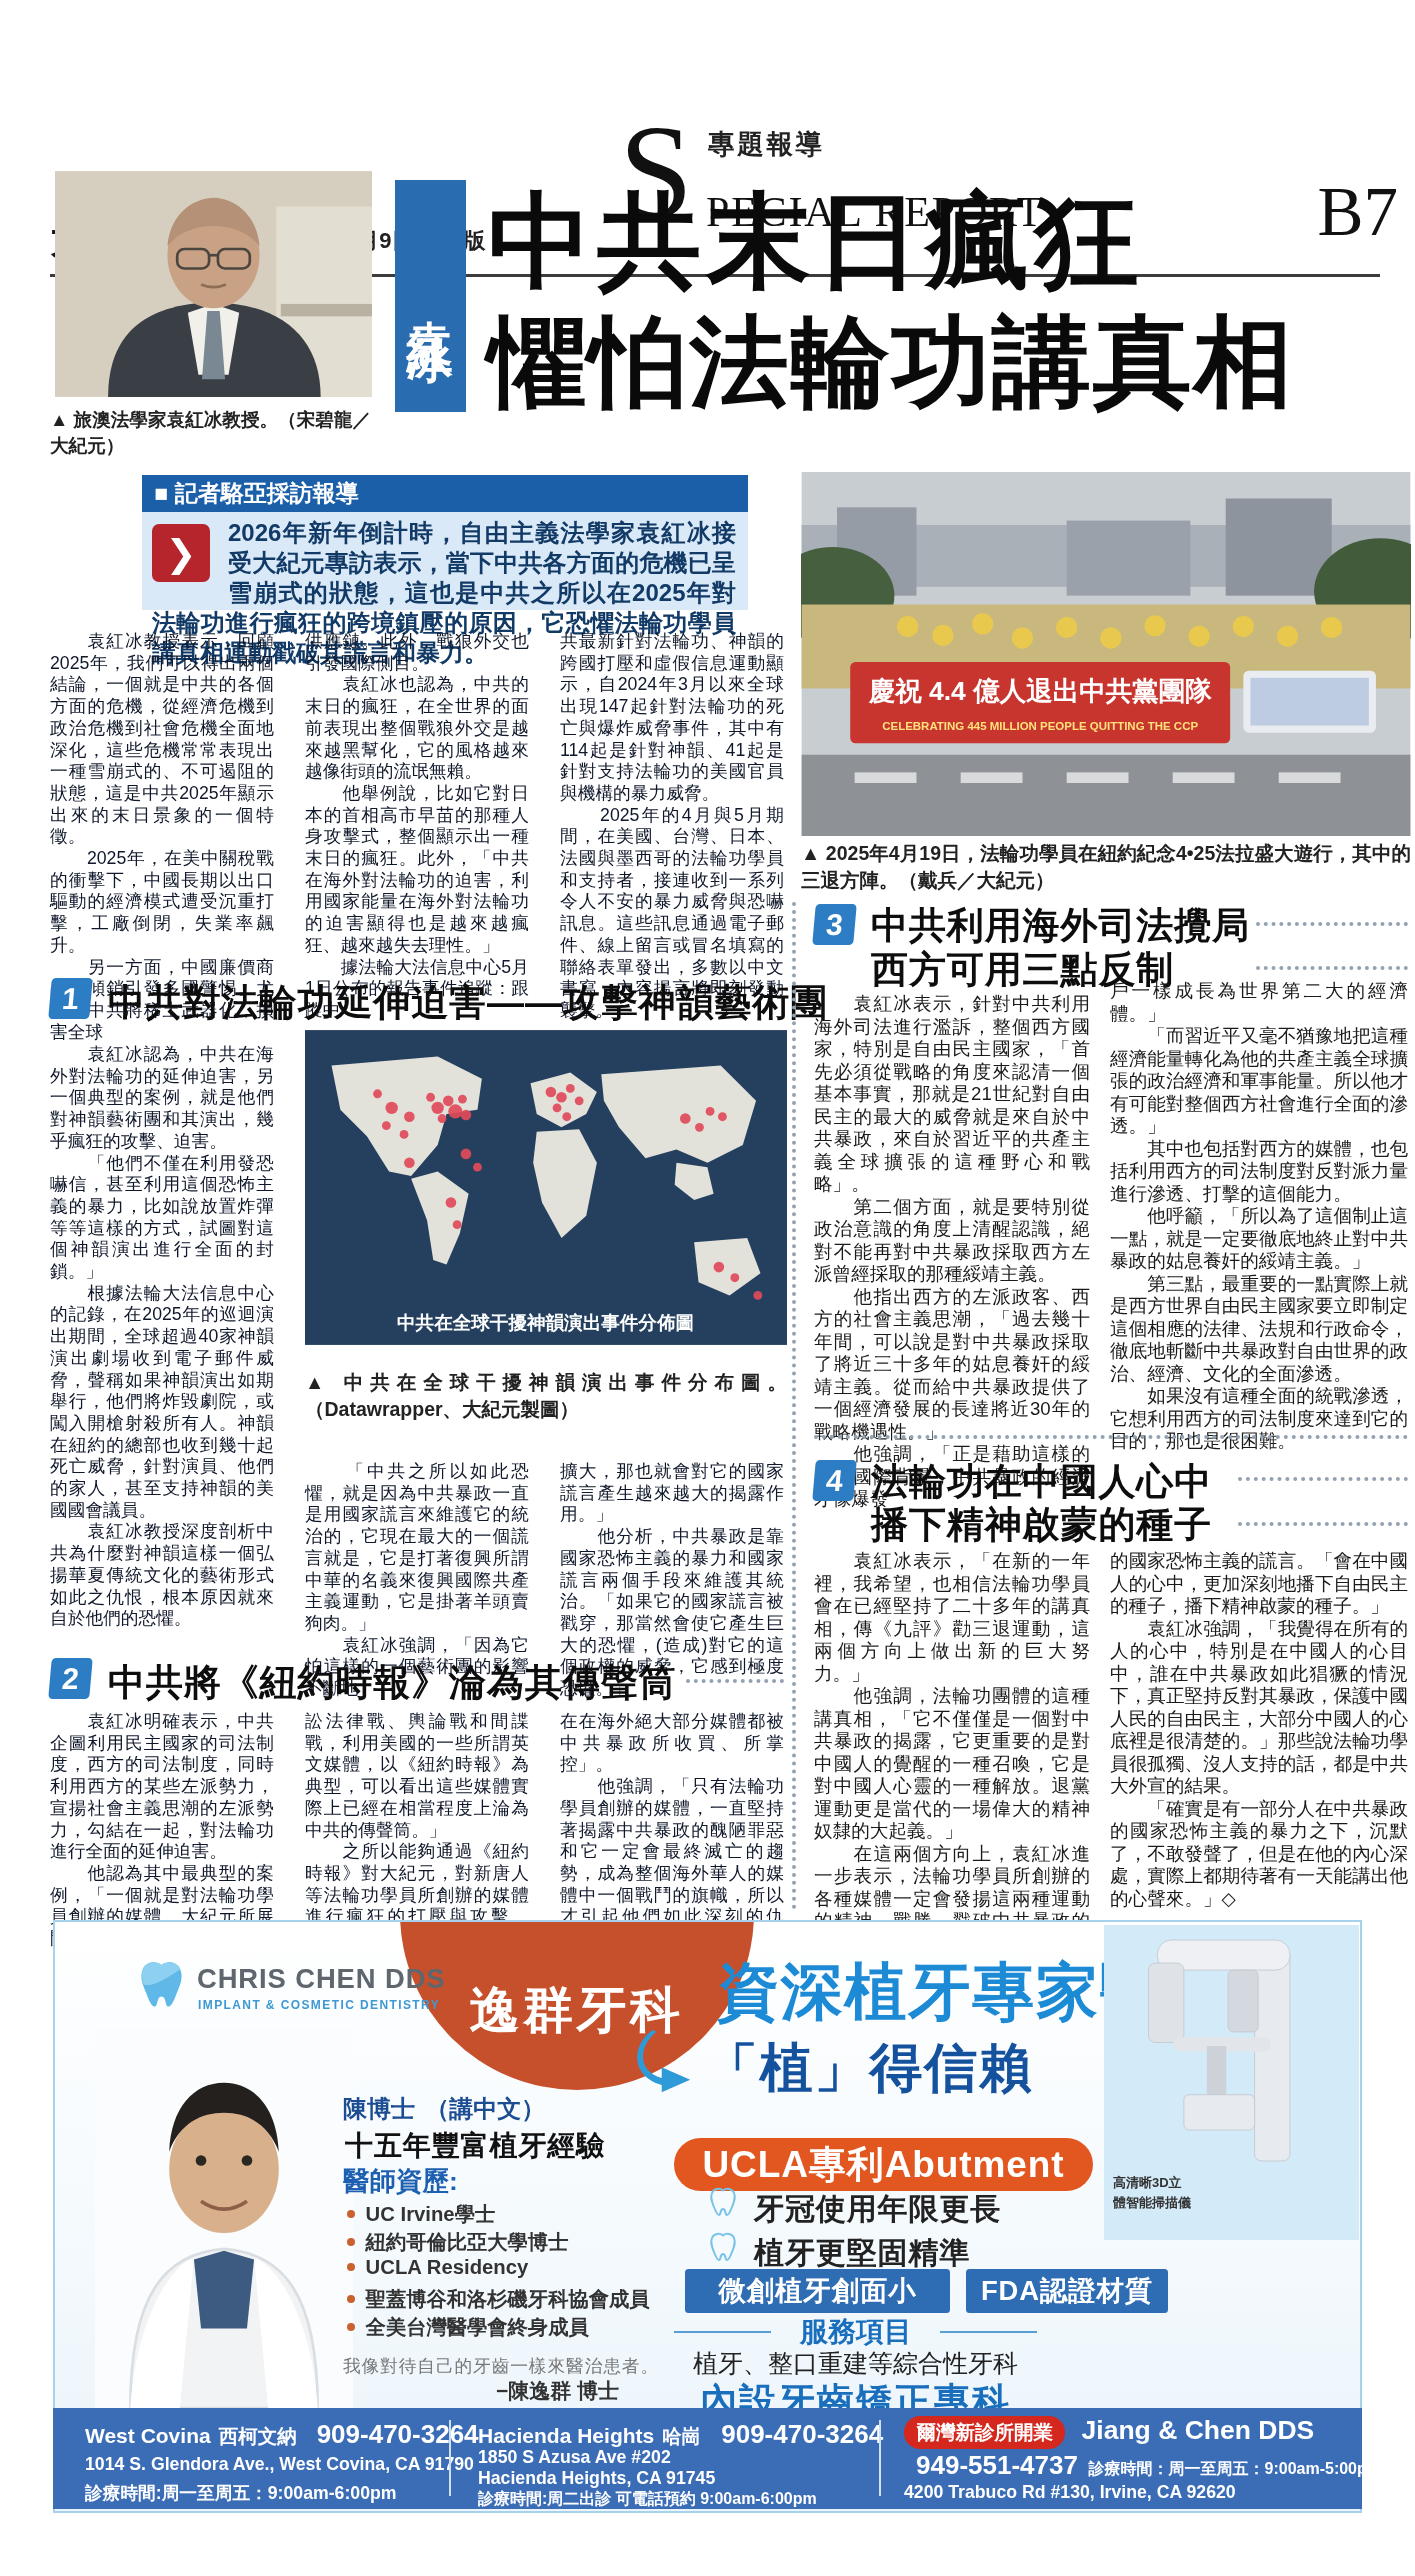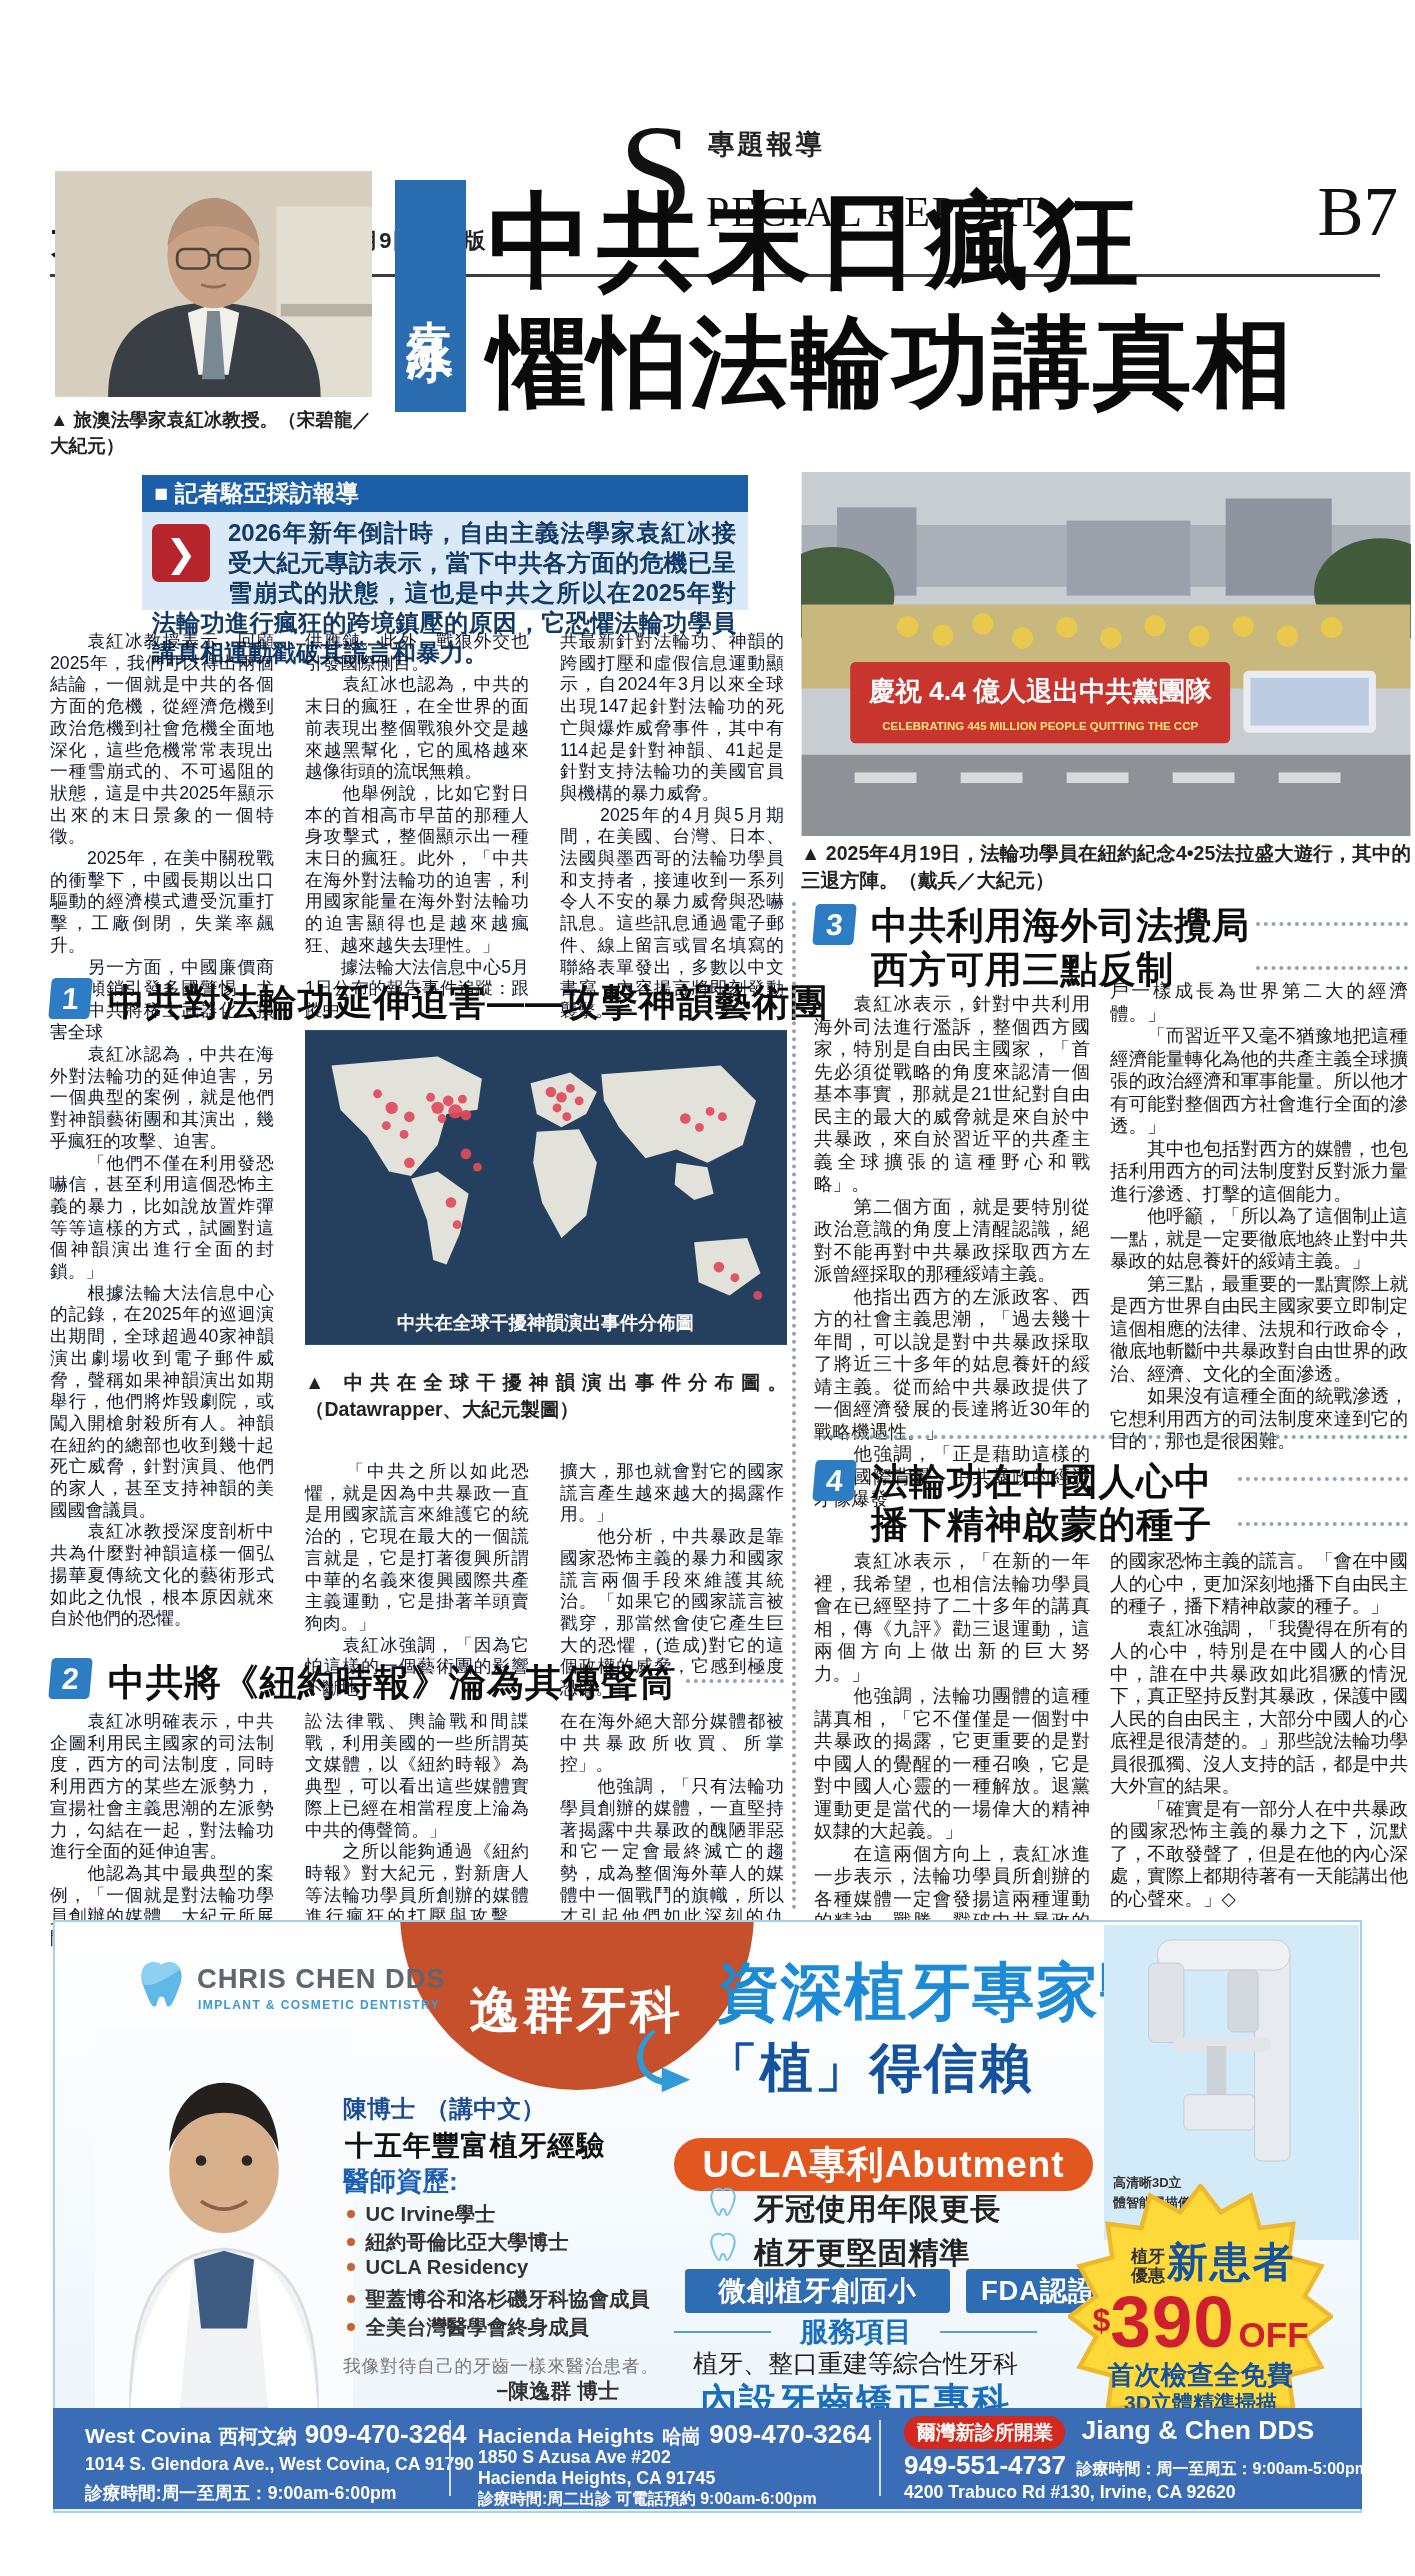--- a/index.html
+++ b/index.html
@@ -88,21 +88,21 @@
   .doc-exp{left:290px;top:205px;font-size:28px;font-weight:900;color:#111;letter-spacing:0.9px;}
   .cred-title{left:288px;top:241px;font-size:26.5px;font-weight:900;color:#1d5fb0;}
   .cred{position:absolute;left:292px;font-size:20.3px;color:#333;font-weight:600;}
   .cred .dot{display:inline-block;width:8px;height:8px;border-radius:50%;background:#c9622f;margin-right:10.6px;vertical-align:3.5px;}
   .quote{left:288px;top:432px;font-size:17.7px;color:#777;font-family:"Liberation Serif","DejaVu Serif",serif;letter-spacing:0.9px;}
   .sig{left:441px;top:455px;font-size:21px;font-weight:900;color:#333;}
   
   .footbar{left:53px;top:2408px;width:1309px;height:101px;background:#3b6db7;color:#fff;}
   .footbar .abs{position:absolute;}
   .fb-row{display:flex;align-items:baseline;gap:8px;white-space:nowrap;}
-  .fb-en{font-size:21px;font-weight:800;} .fb-zh{font-size:19.5px;font-weight:600;} .fb-ph{font-size:26px;font-weight:900;}
+  .fb-en{font-size:21px;font-weight:800;} .fb-zh{font-size:19.5px;font-weight:600;} .fb-ph{font-size:26px;font-weight:900;margin-left:12px;}
   .fb-sm{font-size:17.7px;font-weight:700;} .fb-xs{font-size:16px;font-weight:700;}
   .fb-div{position:absolute;top:12.4px;height:76px;border-left:2.7px solid #cfe0f2;}
   .irvine-badge{display:inline-block;background:#d4281f;color:#fff;font-size:19.5px;font-weight:800;
                 border-radius:16px;padding:2.7px 12.4px;margin-right:12.4px;}
   .fb-name{font-size:26.5px;font-weight:900;}
 </style>
 </head>
 <body>
 
 <div class="page">
@@ -333,33 +333,20 @@
       <rect x="40" y="10" width="150" height="34" rx="16" fill="#eef0f3" stroke="#c3c9cf"></rect>
       <rect x="30" y="36" width="40" height="90" rx="8" fill="#dfe3e8" stroke="#c3c9cf"></rect>
       <rect x="120" y="44" width="34" height="70" rx="6" fill="#d4d9df" stroke="#c3c9cf"></rect>
       <rect x="58" y="120" width="110" height="16" rx="8" fill="#e2e6ea"></rect>
       <rect x="96" y="130" width="22" height="60" fill="#ccd2d8"></rect>
       <rect x="70" y="185" width="80" height="40" rx="6" fill="#e7eaee" stroke="#c3c9cf"></rect>
     </svg>
     <div class="abs scanner-cap">高清晰3D立
 體智能掃描儀</div>
 
-    <div class="abs burst">
-      <svg class="abs" style="left:0;top:0;width:265px;height:265px;" viewBox="0 0 300 300">
-        <polygon points="298,150 268,173 287,207 250,217 255,255 217,250 207,287 173,268 150,298 127,268 93,287 83,250 45,255 50,217 13,207 32,173 2,150 32,127 13,93 50,83 45,45 83,50 93,13 127,32 150,2 173,32 207,13 217,50 255,45 250,83 287,93 268,127" fill="#ffd83a" stroke="#edb829" stroke-width="5"></polygon>
-      </svg>
-      <div class="abs tag">植牙
-優惠</div>
-      <div class="abs big">新患者</div>
-      <div class="abs price">
-        <span class="d">$</span><span class="n">390</span> <span class="o">OFF</span>
-      </div>
-      <div class="abs f1">首次檢查全免費</div>
-      <div class="abs f2">3D立體精準掃描</div>
-    </div>
 
     <svg class="abs doc-photo" viewBox="0 0 292 430">
       <rect width="292" height="430" fill="#fbfcfd"></rect>
       <path d="M40 430 C40 300 80 255 146 250 C212 255 252 300 252 430 Z" fill="#f1f3f5" stroke="#d9dee3" stroke-width="3"></path>
       <path d="M112 262 L146 252 L180 262 L172 340 L120 340 Z" fill="#3d5a80"></path>
       <path d="M40 430 C46 330 86 268 112 260 L96 430 Z" fill="#ffffff"></path>
       <path d="M252 430 C246 330 206 268 180 260 L196 430 Z" fill="#ffffff"></path>
       <ellipse cx="146" cy="160" rx="62" ry="72" fill="#d9b08c"></ellipse>
       <path d="M84 140 C86 90 112 62 146 62 C180 62 206 90 208 140 C196 108 172 96 146 96 C120 96 96 108 84 140 Z" fill="#23201d"></path>
       <path d="M120 196 Q146 214 172 196" stroke="#8c5f46" stroke-width="4" fill="none"></path>

